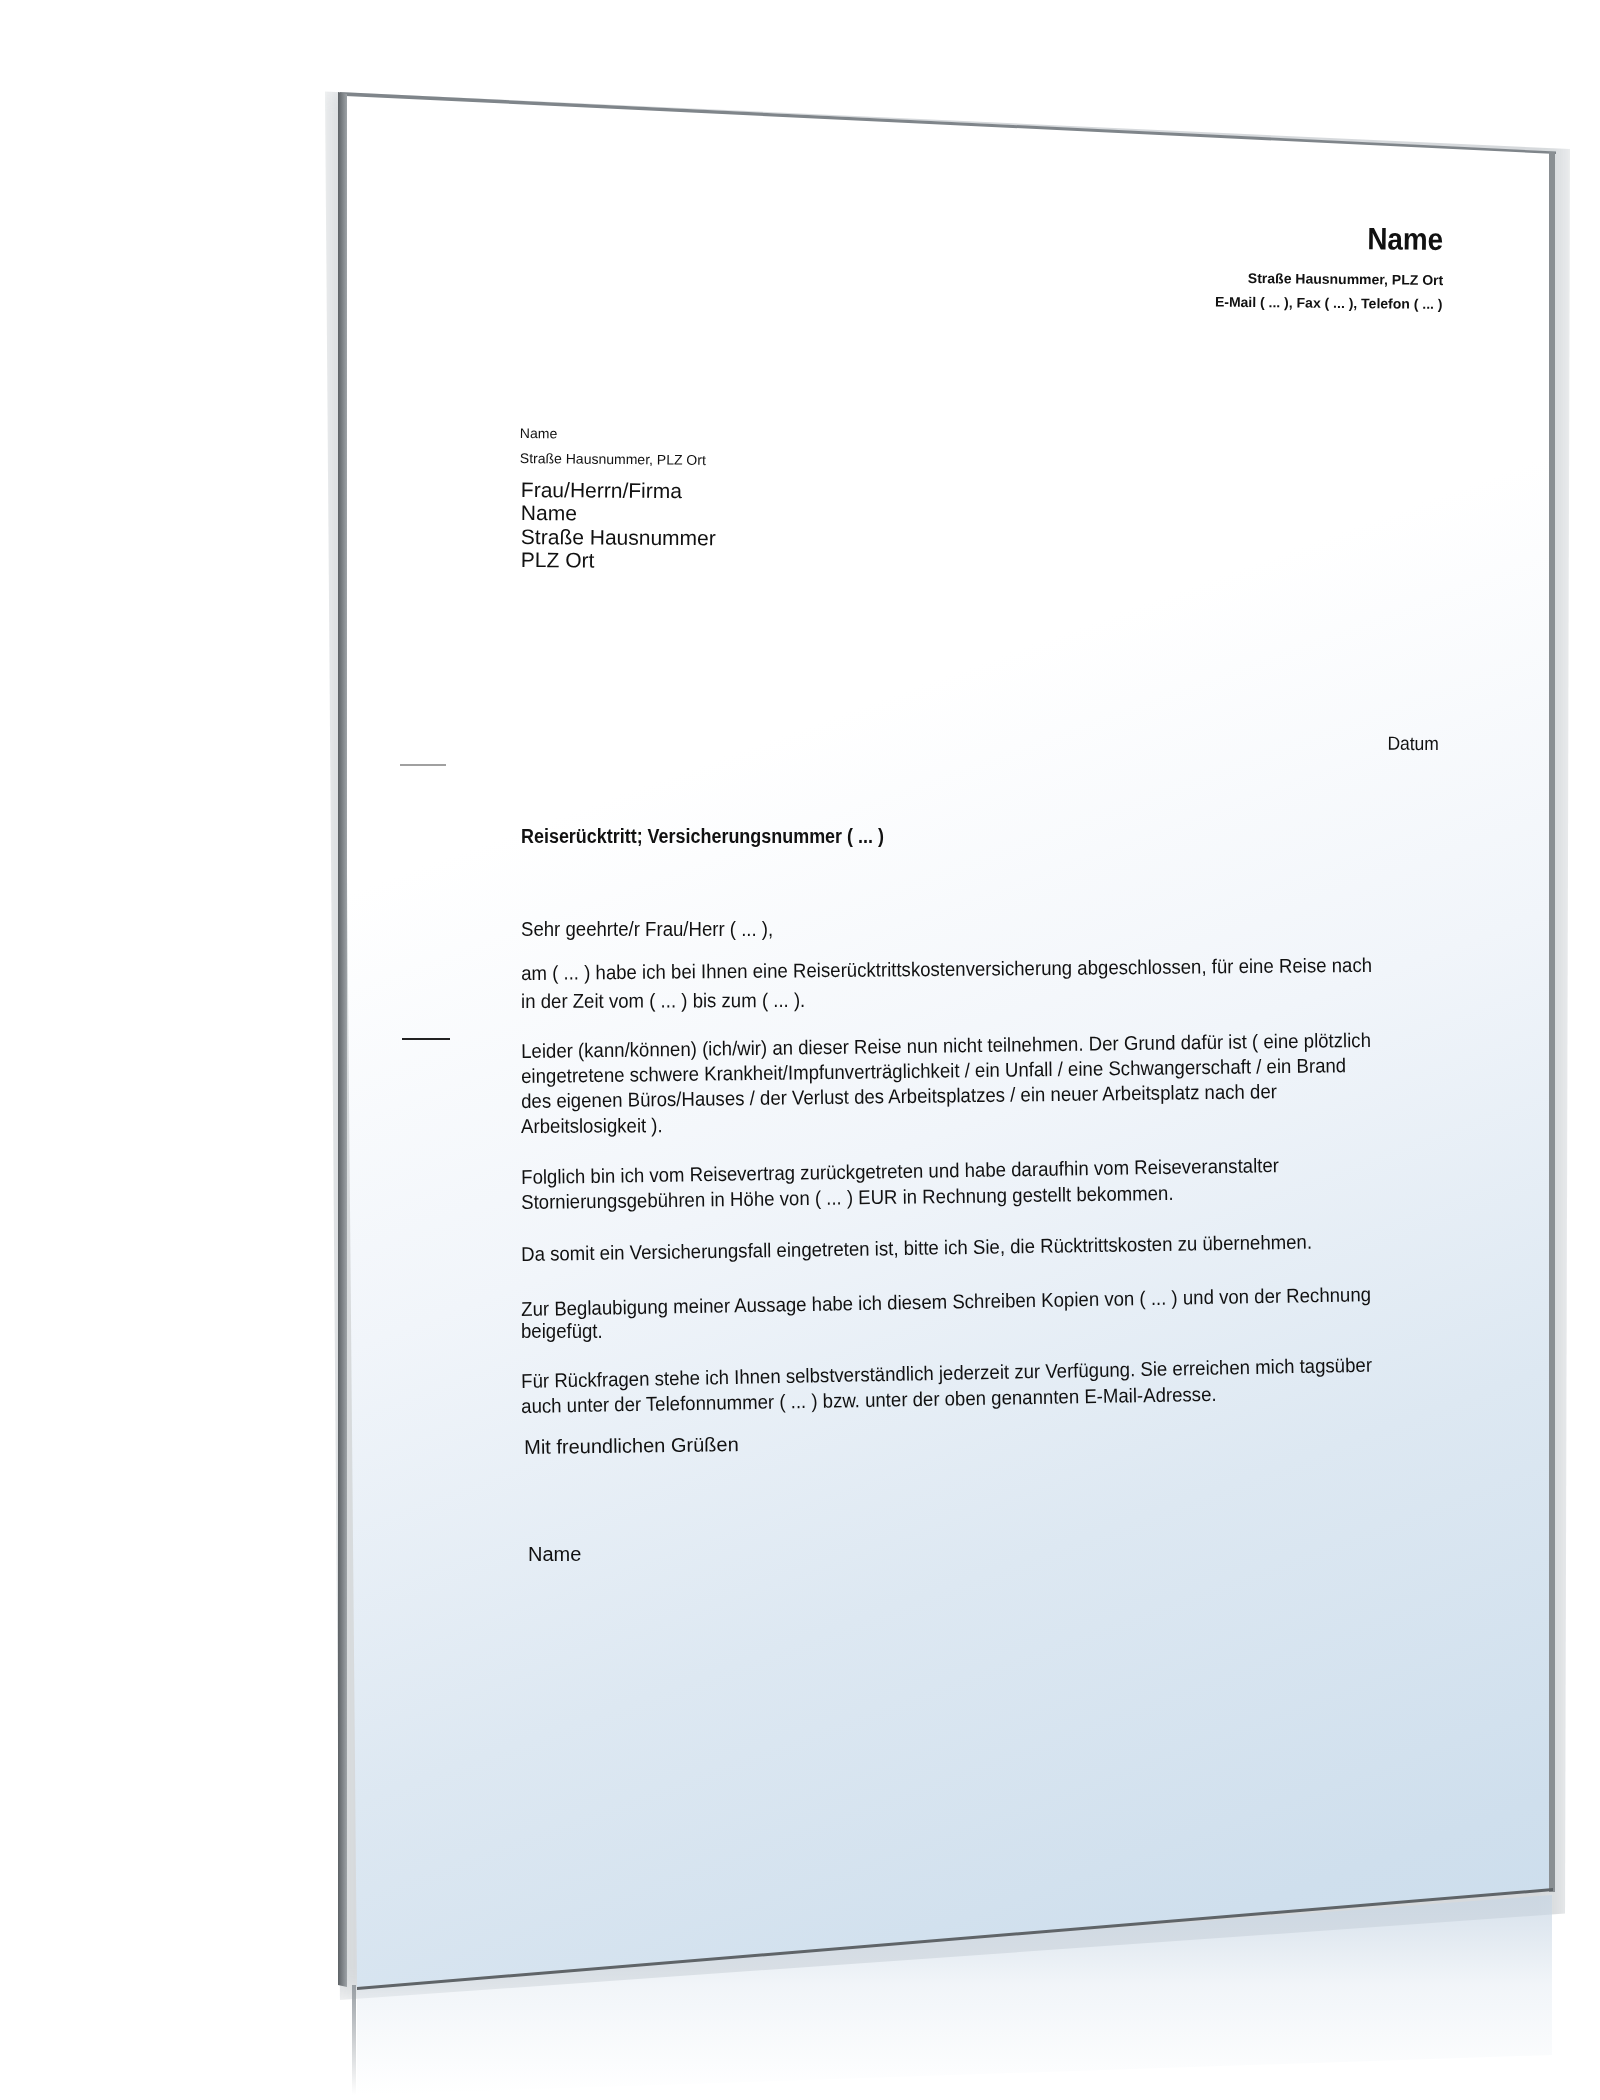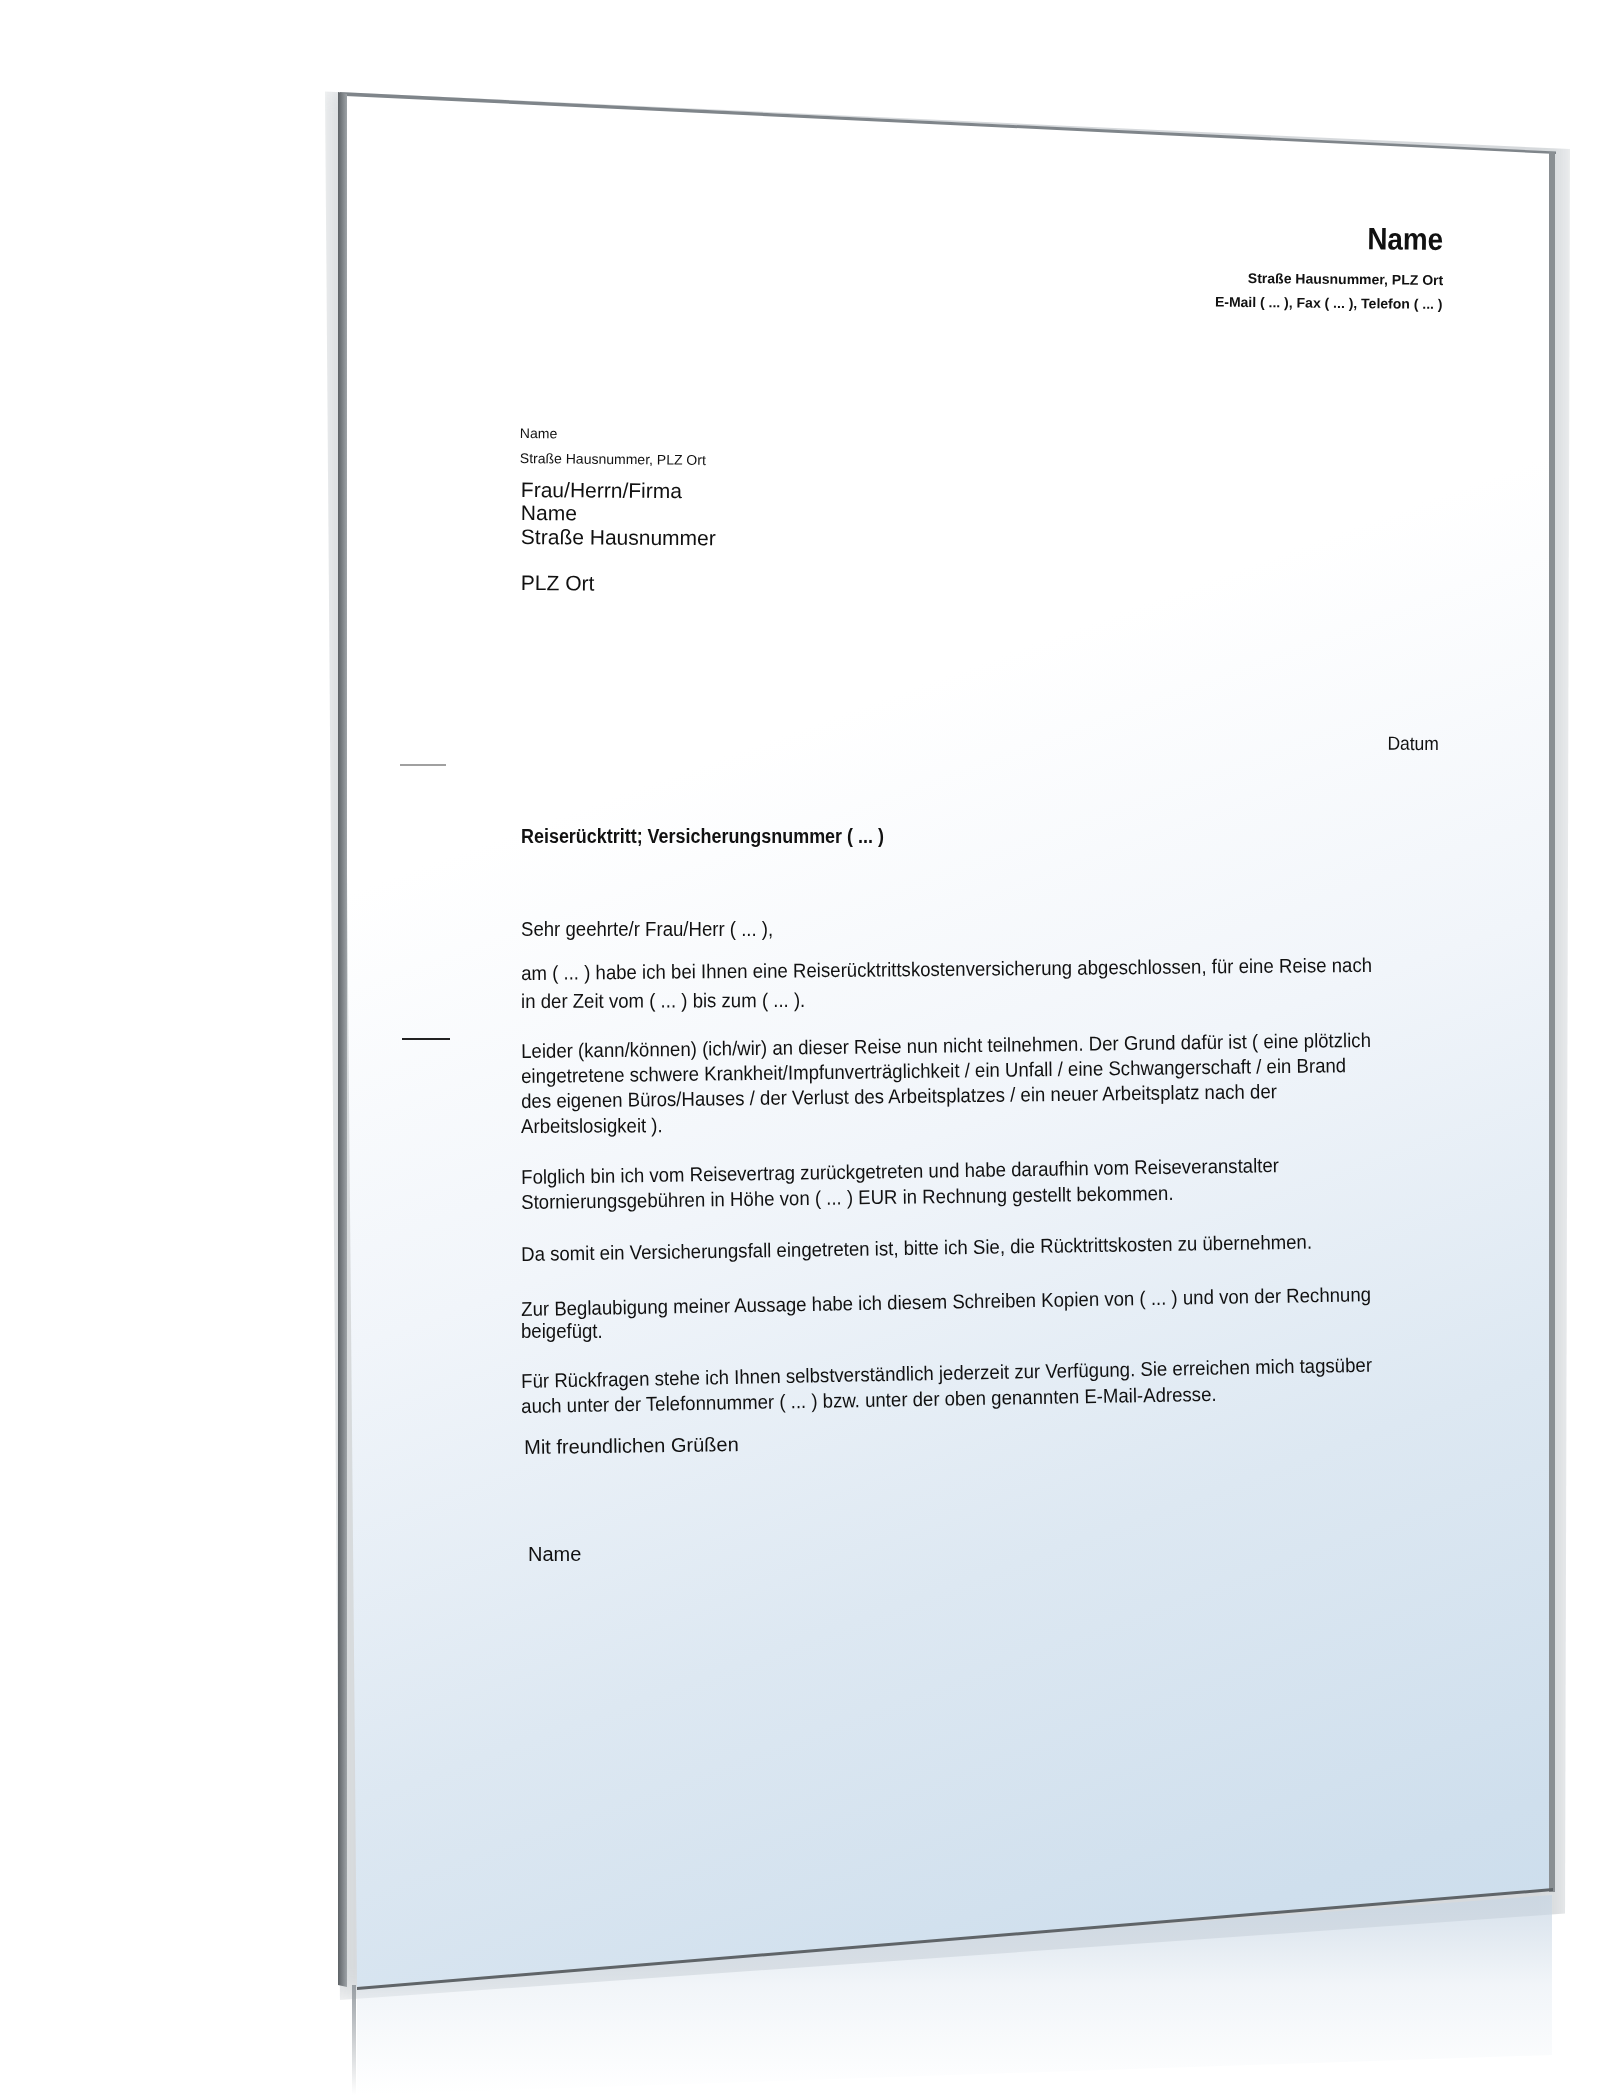--- a/index.html
+++ b/index.html
@@ -82,21 +82,21 @@
 <div class="t hdr-name">Name</div>
 <div class="t hdr-line" style="top:272px;">Straße Hausnummer, PLZ Ort</div>
 <div class="t hdr-line" style="top:296px;">E-Mail ( ... ), Fax ( ... ), Telefon ( ... )</div>
 
 <div class="t sender" style="top:425px;">Name</div>
 <div class="t sender" style="top:450px;">Straße Hausnummer, PLZ Ort</div>
 
 <div class="t recip" style="top:478px;">Frau/Herrn/Firma</div>
 <div class="t recip" style="top:501px;">Name</div>
 <div class="t recip" style="top:525px;">Straße Hausnummer</div>
-<div class="t recip" style="top:571px;text-align:right;">PLZ Ort</div>
+<div class="t recip" style="top:548px;text-align:right;">PLZ Ort</div>
 
 <div class="fold-mark" style="left:400px; top:764px; width:46px; background:#a0a0a0;"></div>
 <div class="fold-mark" style="left:402px; top:1038px; width:48px; background:#222;"></div>
 
 <div class="t datum">Datum</div>
 
 <div class="t subject">Reiserücktritt; Versicherungsnummer ( ... )</div>
 
 <div class="t body-line" style="top:918px; transform: scaleX(0.93);">Sehr geehrte/r Frau/Herr ( ... ),</div>
 

